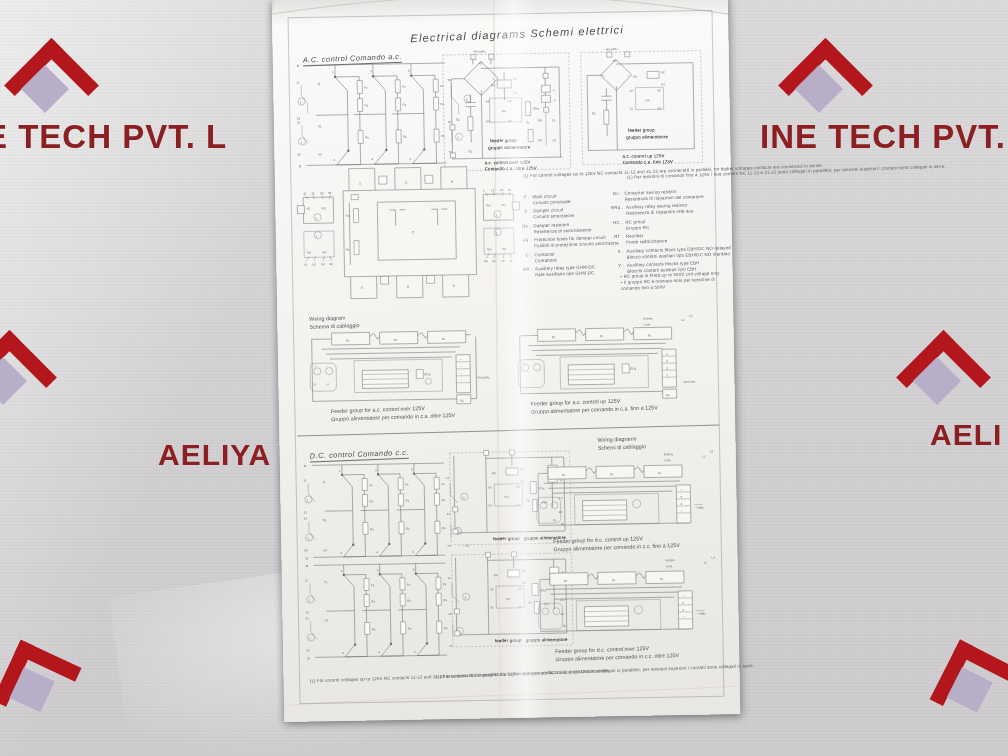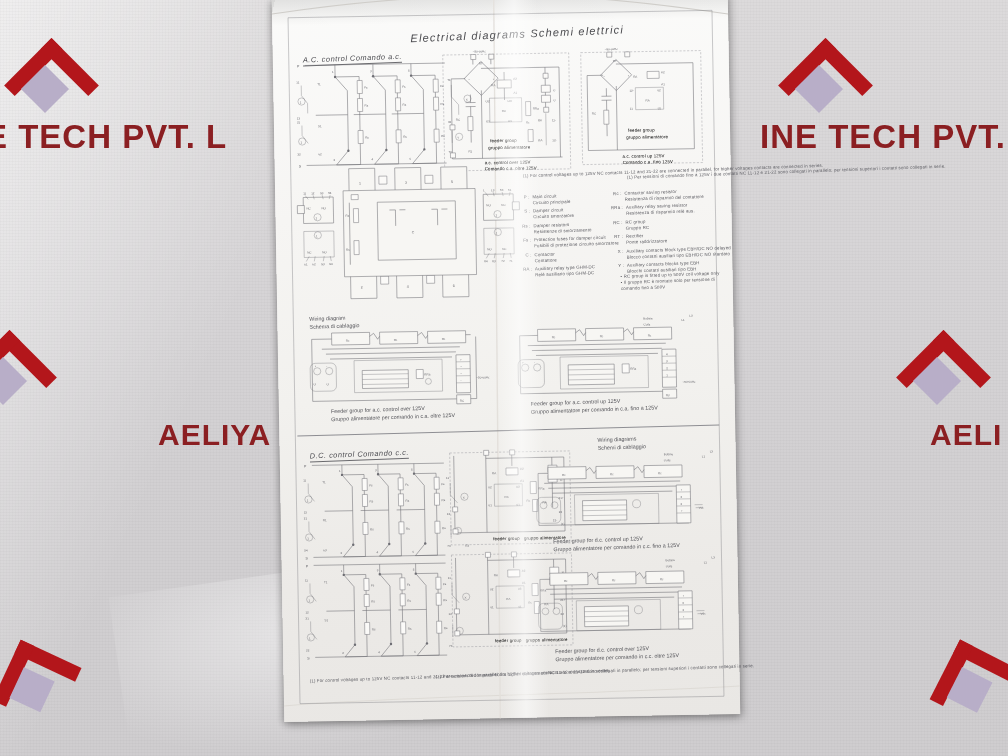--- a/index.html
+++ b/index.html
@@ -105,21 +105,21 @@
   <i></i>
     <div class="dia" style="left:20px;top:34px;"></div>
 </div>
 <div class="chev" style="left:928px;top:640px;transform:rotate(-18deg);">
   <i></i>
     <div class="dia" style="left:20px;top:34px;"></div>
 </div>
 
 <div class="wm wm-text big" style="left:-50px;top:118px;">INE TECH PVT. L</div>
 <div class="wm wm-text big" style="left:760px;top:118px;">INE TECH PVT. L</div>
-<div class="wm wm-text" style="left:158px;top:418px;">AELIYA</div>
+<div class="wm wm-text" style="left:158px;top:438px;">AELIYA</div>
 <div class="wm wm-text" style="left:930px;top:418px;">AELI</div>
 
 <div id="paper">
   <div id="sheet">
 
     <svg width="456" height="722" viewBox="0 0 456 722">
       <path d="M0 14 C 90 2, 210 -6, 300 2 C 370 8, 420 16, 456 22" stroke="#cfcdc9" stroke-width="1.1" fill="none"></path>
       <path d="M0 706 C 120 698, 300 700, 456 694" stroke="#dedbd6" stroke-width="1" fill="none"></path>
       <path d="M222 0 L 216 722" stroke="#e3e0db" stroke-width="1.4" fill="none"></path>
       <rect x="16" y="18" width="424" height="686" class="ln2" stroke="#8e8e93" fill="none"></rect>

